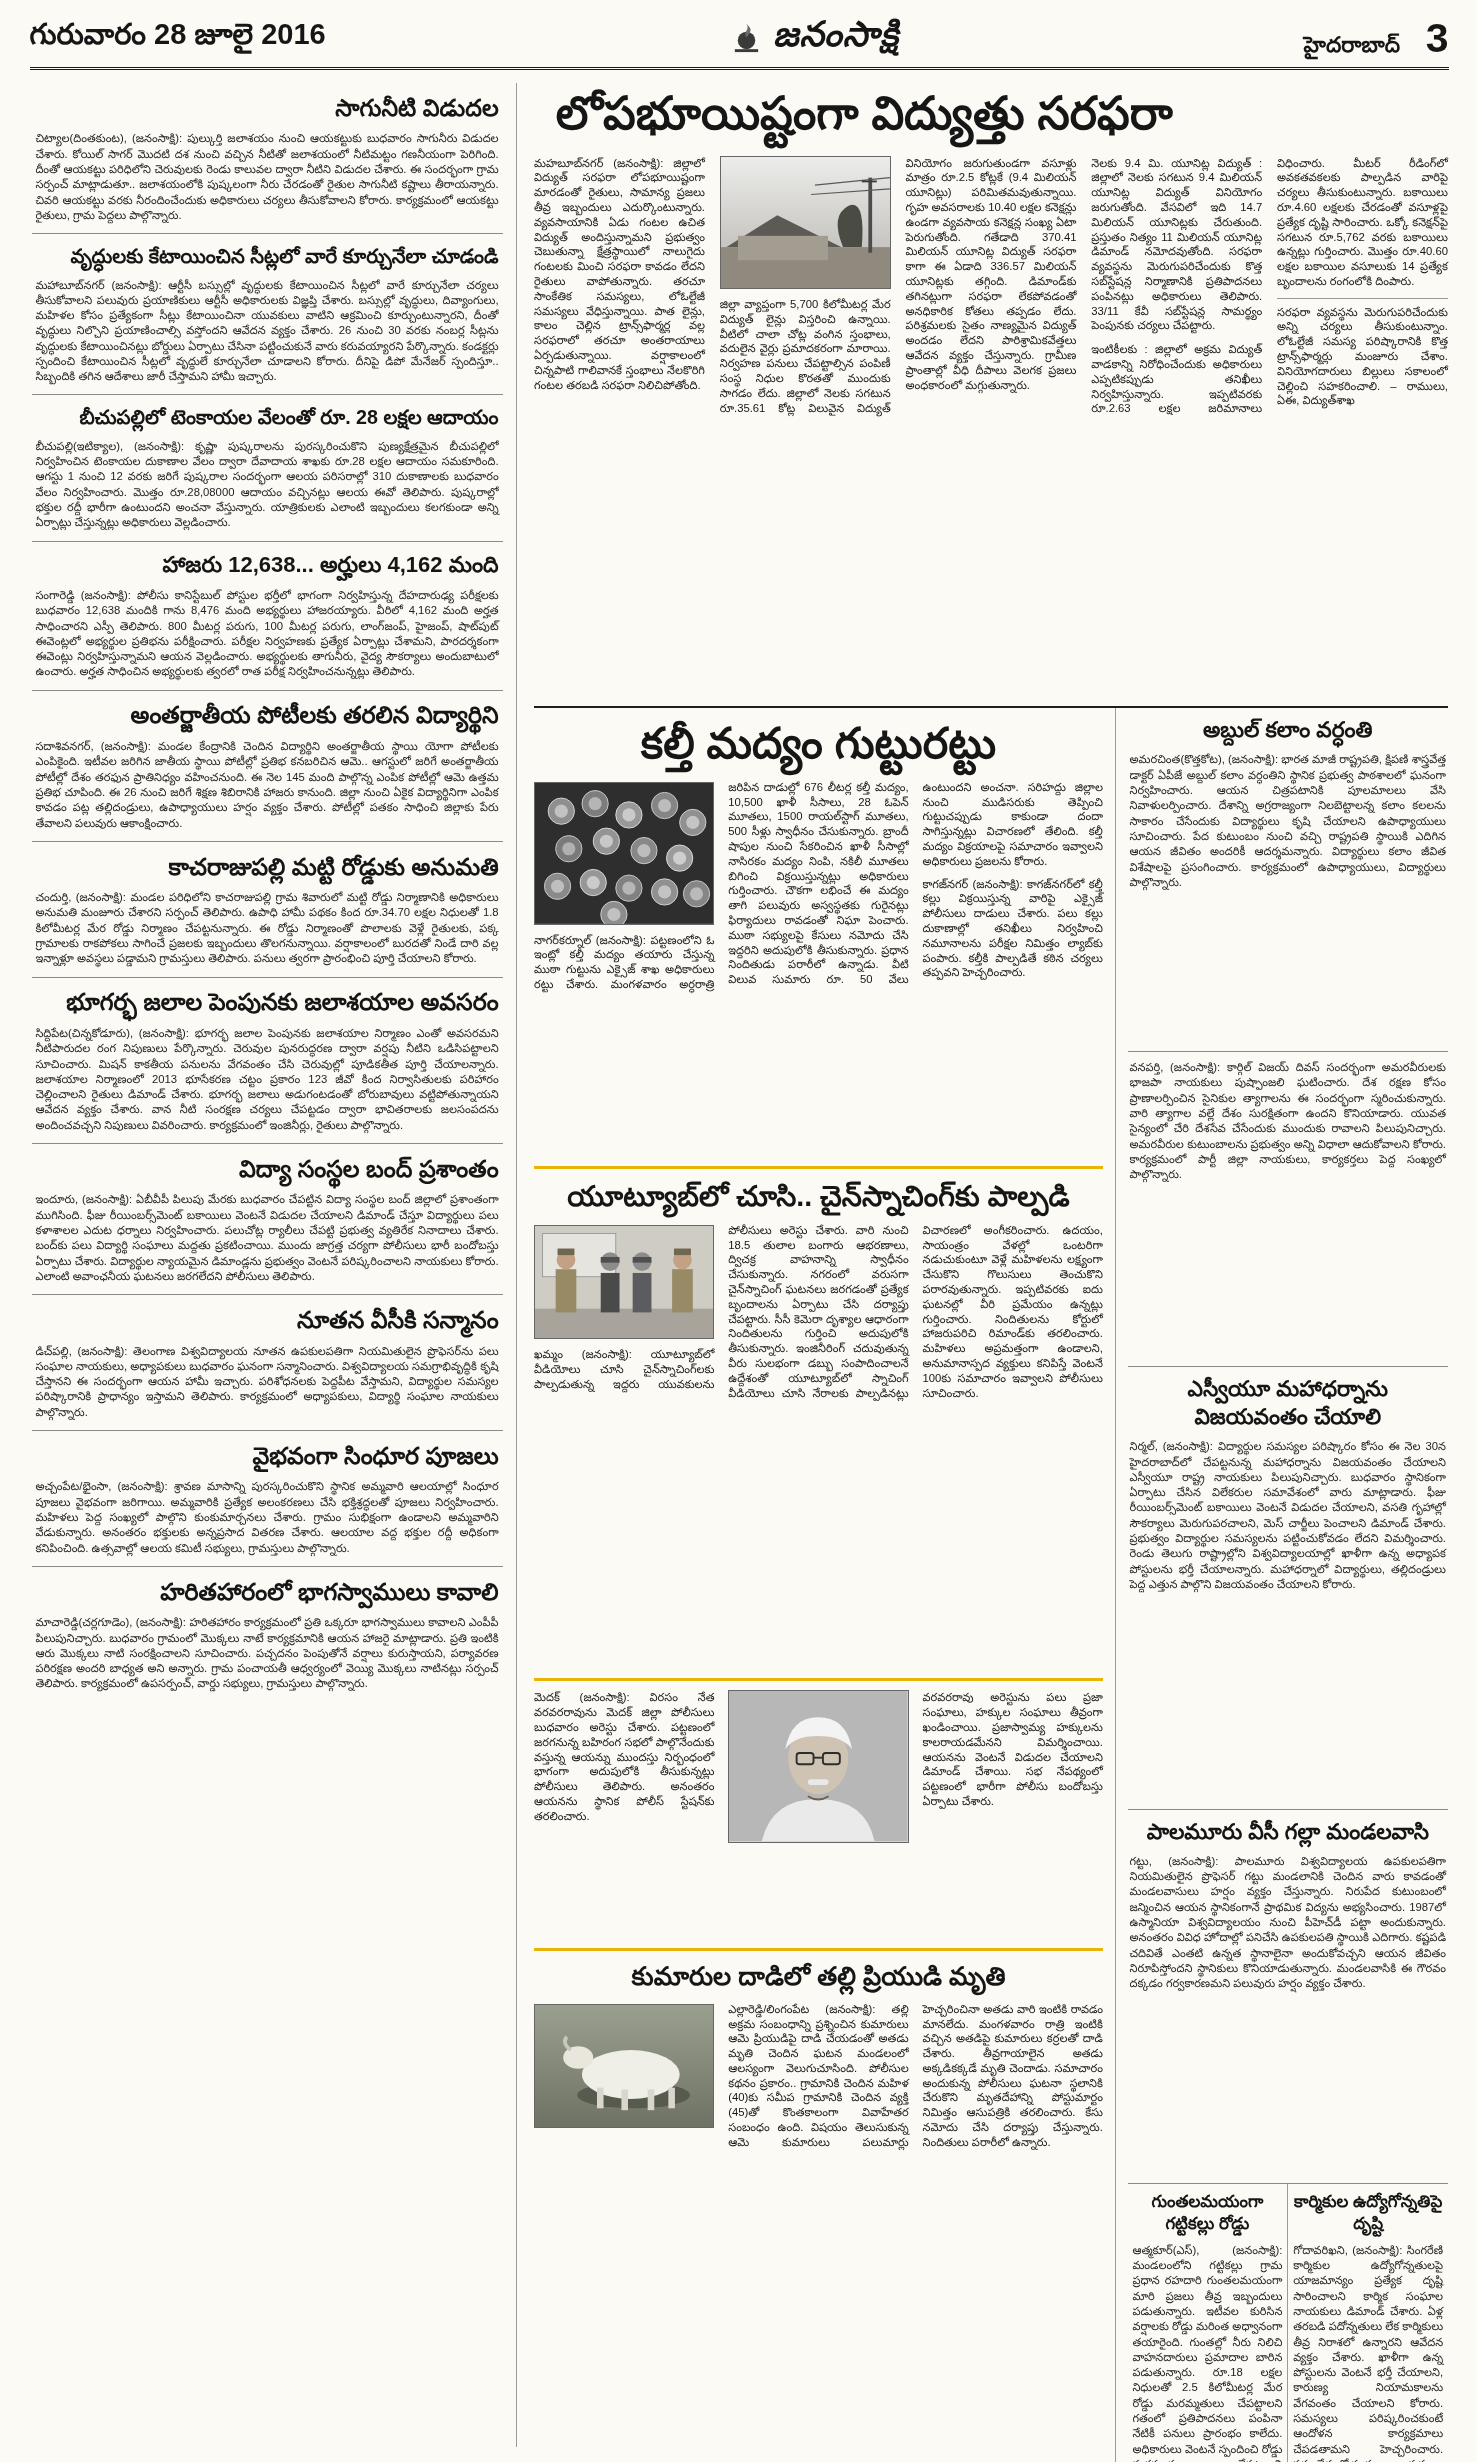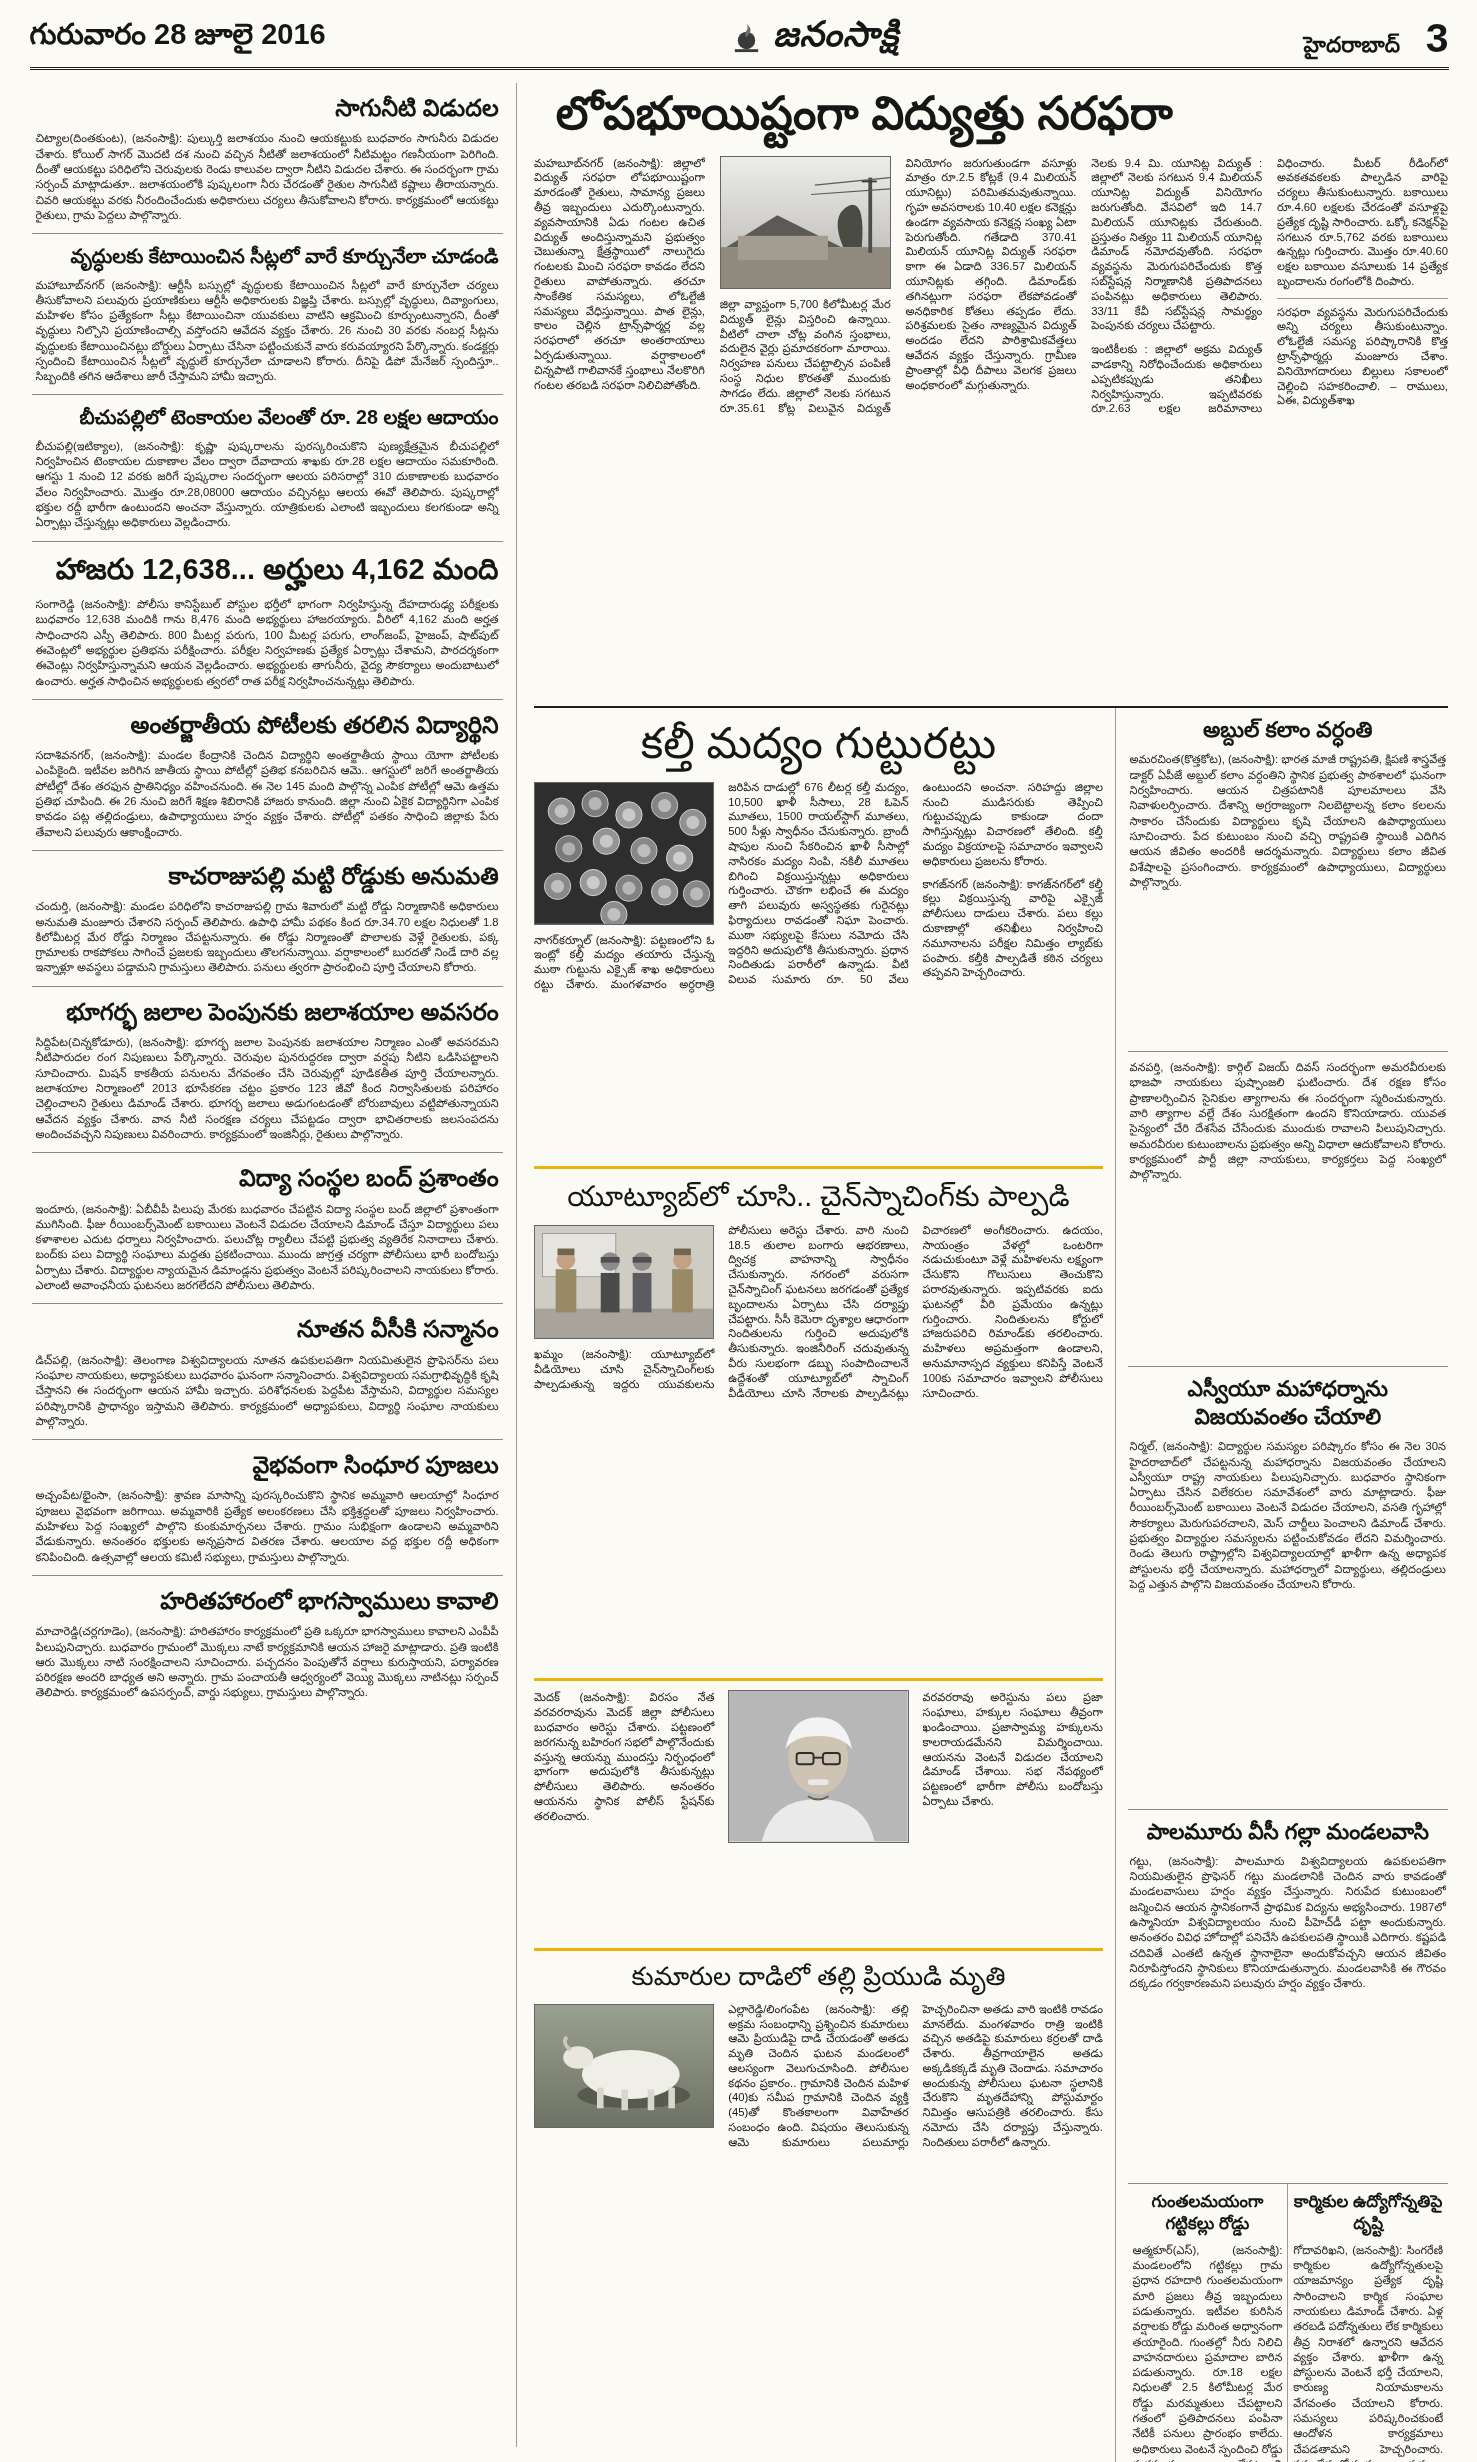--- a/index.html
+++ b/index.html
@@ -16,38 +16,38 @@
   
   .vline{position:absolute;top:83px;bottom:15.8px;width:1px;background:#9b9b9b}
   .v1{left:516px}
   .leftcol{position:absolute;left:31.5px;top:83px;width:471px}
   .maincol{position:absolute;left:534px;top:83px;width:914px}
   
   .art{border-top:1px solid #8a8a8a;padding:7.9px 3.9px 9.9px}
   .leftcol .art:first-child{border-top:none}
   .hl{text-align:right;font-weight:700;line-height:1.3;margin:2px 0 7.9px;font-size:23.6px}
   .hl-sm{font-size:19.7px}
-  .hl-lg{font-size:29px}
+  .hl-lg{font-size:22px}
   .body{font-size:11.3px;line-height:15.3px;text-align:justify;color:#1d1d1d;margin:0}
   .dl{font-weight:400}
   
   .main-art{padding:2px 0 9.9px}
   .main-art h1{font-size:46px;font-weight:700;line-height:1.15;margin:2px 0 15.8px 21.7px}
   .main-body{height:537px;column-count:5;column-gap:14.8px;font-size:11.3px;line-height:14.8px;text-align:justify}
   .main-body p{margin:0 0 8.9px}
   .photo{break-inside:avoid;margin:2px 0 7.9px;border:1px solid #666;background:#ddd;padding:0}
   .photo svg{display:block;width:100%;height:auto}
   .quote{border-top:1px solid #999;padding-top:5.9px}
   
   .midrow{display:flex;border-top:2px solid #1f1f1f;margin-top:3.9px}
   .midleft{width:577px;padding-right:11.8px}
   .midright{width:325px;border-left:1px solid #9b9b9b;padding-left:11.8px}
   .mart{border-top:3px solid #eab308;padding:9.9px 0 11.8px}
   .midleft .mart:first-child{border-top:none}
-  .mh{font-weight:400;text-align:center;line-height:1.2;margin:0 0 9.9px}
+  .mh{font-weight:700;text-align:center;line-height:1.2;margin:0 0 9.9px}
   .mh-1{font-size:43px}
   .mh-2{font-size:28.6px}
   .mh-3{font-size:35px}
   .mh-4{font-size:25.6px}
   .cols3{column-count:3;column-gap:13.8px;font-size:11.3px;line-height:14.8px;text-align:justify}
   .cols3 p{margin:0 0 7.9px}
   .h380{height:374px}.h450{height:443px}.h250{height:246px}.h330{height:325px}
   
   .rart{border-top:1px solid #8a8a8a;padding:7.9px 2px 9.9px}
   .midright .rart:first-child{border-top:none}

